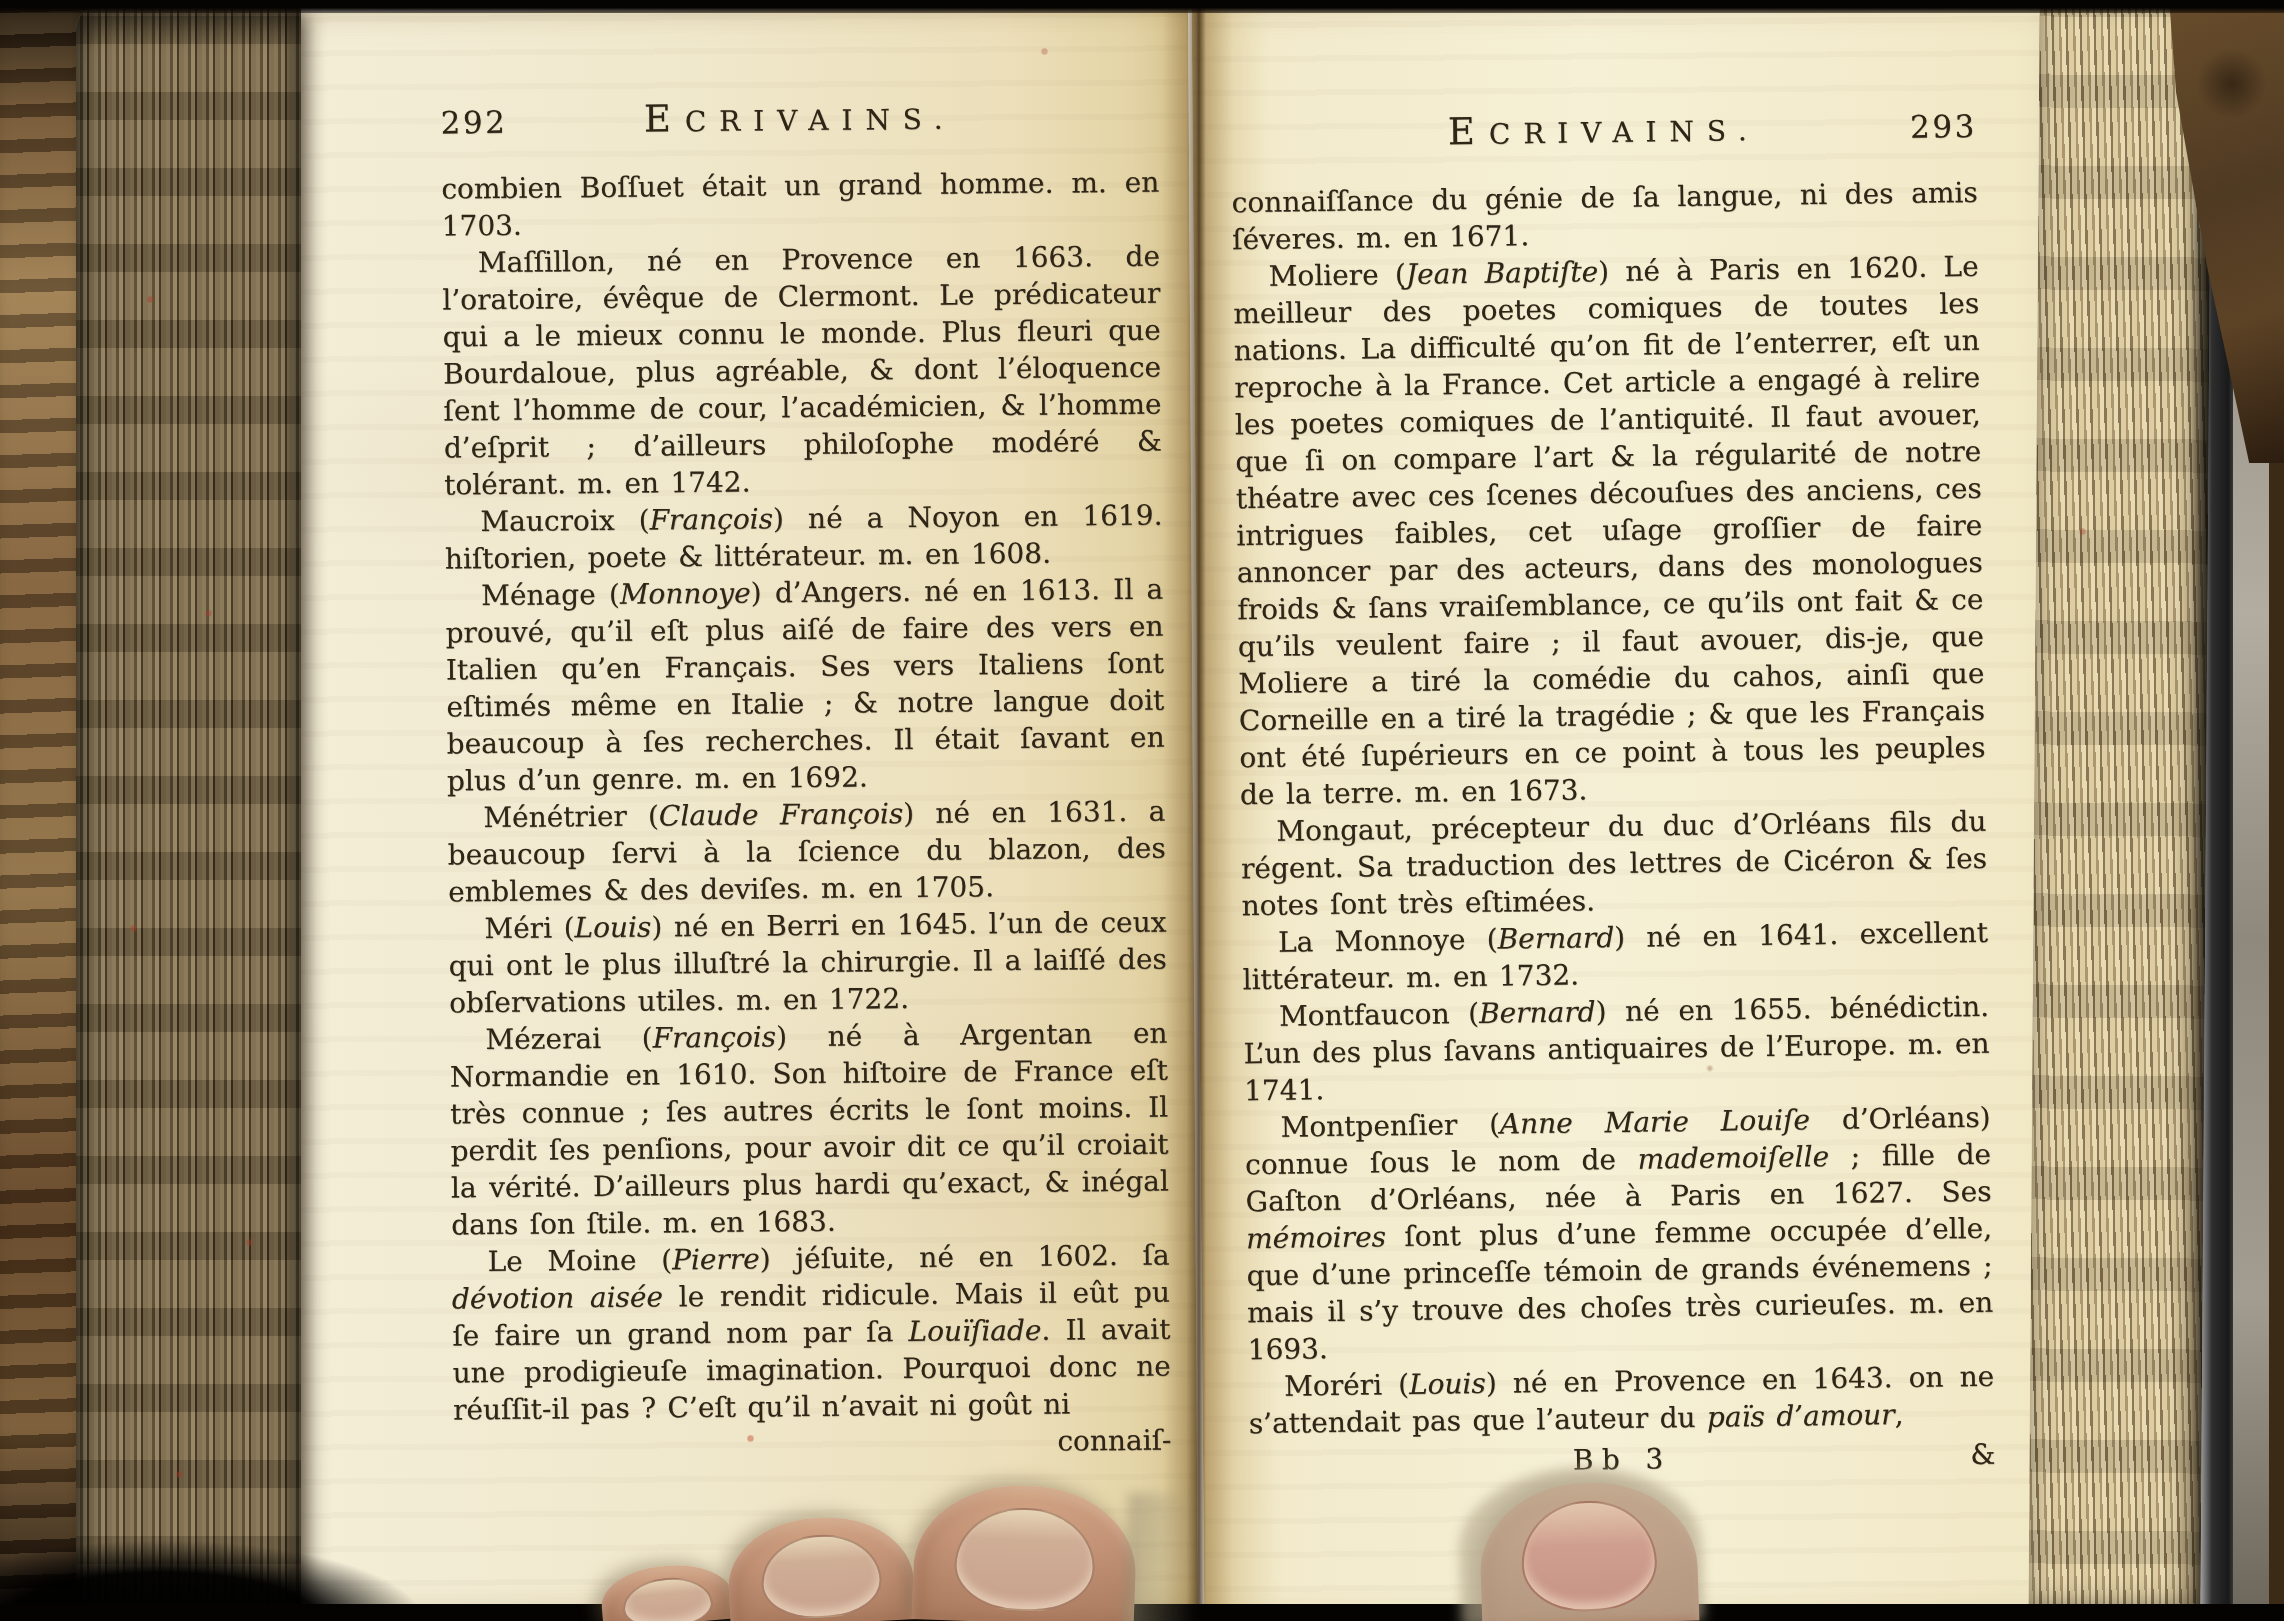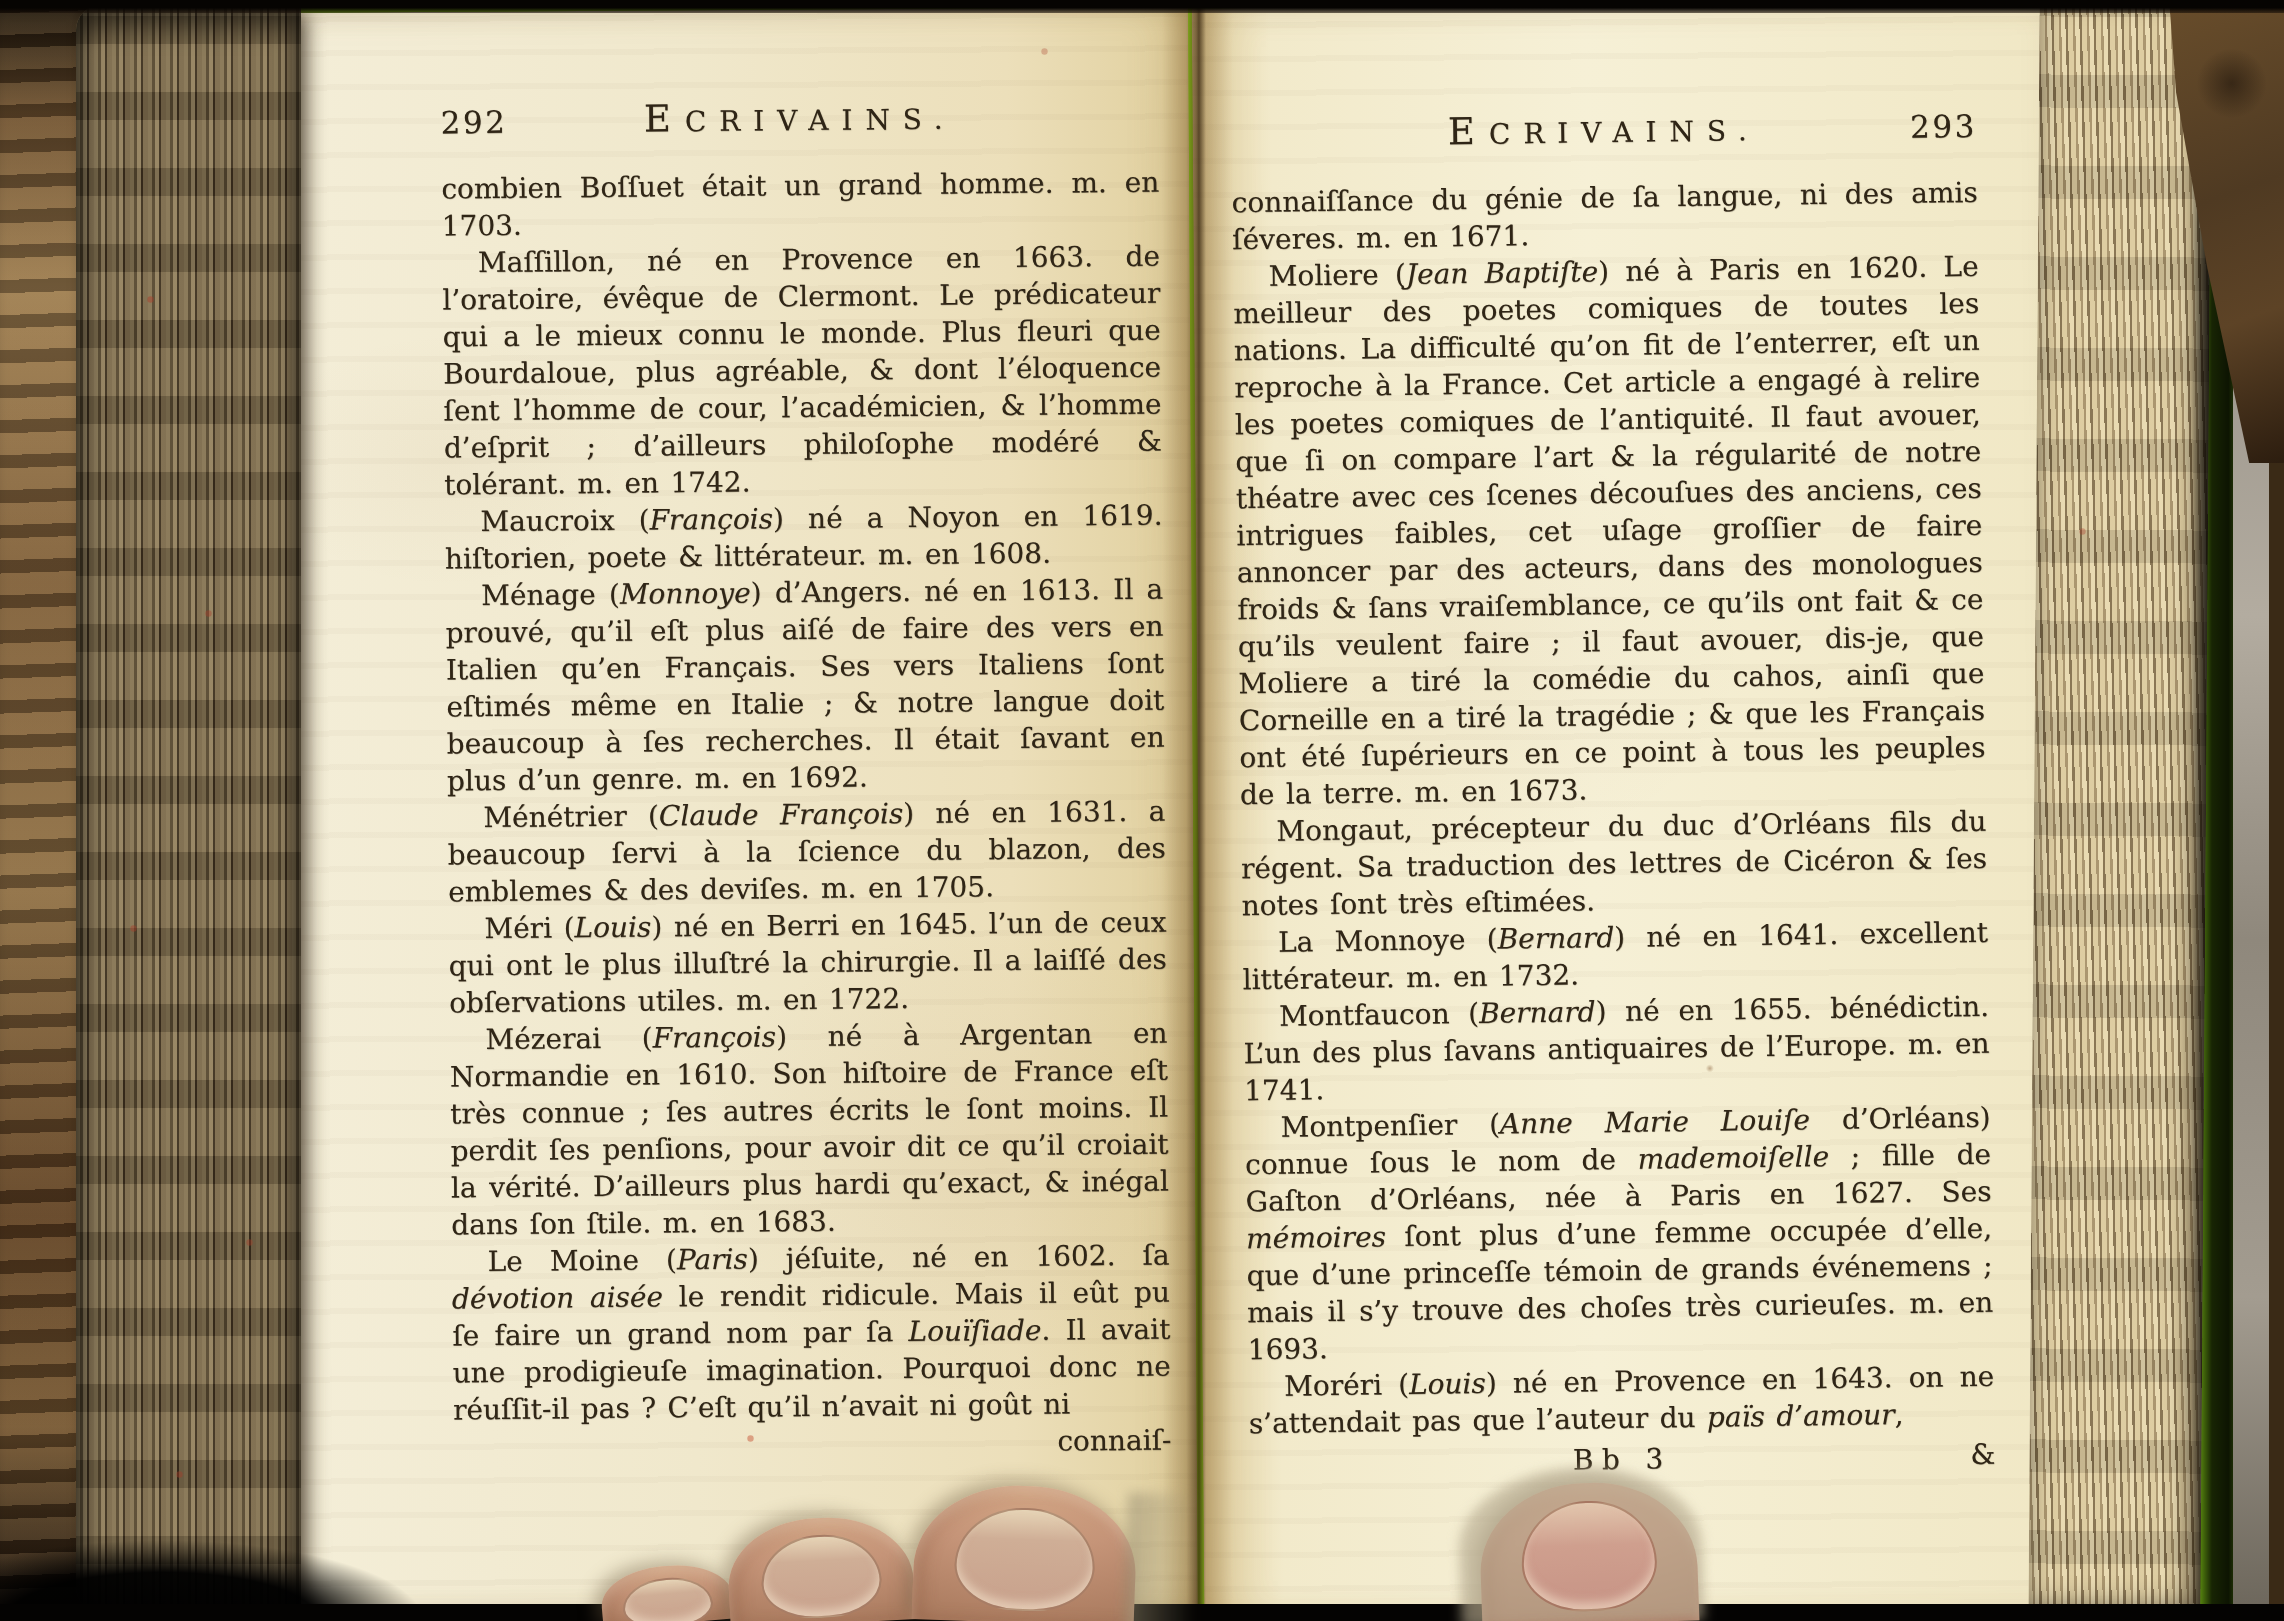--- a/index.html
+++ b/index.html
@@ -1,17 +1,17 @@
 <!DOCTYPE html>
 <html style="font-size:13.2px"><head>
 <meta charset="utf-8">
 <style>
   html,body{margin:0;padding:0;width:2284px;height:1622px;overflow:hidden;background:#070503;
             font-family:"DejaVu Serif", serif;}
-  .photo{position:absolute;inset:0;background:#84cc16;}
+  .photo{position:absolute;inset:0;background:#ffffff;}
 
   
   .cover-left{position:absolute;left:0;top:0;width:99px;height:100%;z-index:1;
     background:
       repeating-linear-gradient(178deg, rgba(0,0,0,.28) 0 13.2px, rgba(255,230,180,.10) 13.2px 35px),
       linear-gradient(180deg,#171008 0%,#6b4e2e 7%,#9a7a4e 18%,#7a5a36 36%,#8a6b42 55%,#5a3c20 75%,#70522f 88%,#120a05 100%);
     box-shadow:inset -11.6px 0 18px rgba(0,0,0,.55);}
   .fan-left{position:absolute;left:76px;top:5px;width:225px;height:1607px;z-index:4;
     border-radius:25px 3.3px 8.3px 25px;
     background:
@@ -137,21 +137,21 @@
       <span class="side end"></span>
     </div>
     <div class="paras">
         <p class="para"><span>combien Boſſuet était un grand homme. m. en 1703.</span></p>
         <p class="para indent"><span>Maſſillon, né en Provence en 1663. de l’oratoire, évêque de Clermont. Le prédicateur qui a le mieux connu le monde. Plus fleuri que Bourdaloue, plus agréable, &amp; dont l’éloquence ſent l’homme de cour, l’académicien, &amp; l’homme d’eſprit ; d’ailleurs philoſophe modéré &amp; tolérant. m. en 1742.</span></p>
         <p class="para indent"><span>Maucroix (</span><span class="it">François</span><span>) né a Noyon en 1619. hiſtorien, poete &amp; littérateur. m. en 1608.</span></p>
         <p class="para indent"><span>Ménage (</span><span class="it">Monnoye</span><span>) d’Angers. né en 1613. Il a prouvé, qu’il eſt plus aiſé de faire des vers en Italien qu’en Français. Ses vers Italiens ſont eſtimés même en Italie ; &amp; notre langue doit beaucoup à ſes recherches. Il était ſavant en plus d’un genre. m. en 1692.</span></p>
         <p class="para indent"><span>Ménétrier (</span><span class="it">Claude François</span><span>) né en 1631. a beaucoup ſervi à la ſcience du blazon, des emblemes &amp; des deviſes. m. en 1705.</span></p>
         <p class="para indent"><span>Méri (</span><span class="it">Louis</span><span>) né en Berri en 1645. l’un de ceux qui ont le plus illuſtré la chirurgie. Il a laiſſé des obſervations utiles. m. en 1722.</span></p>
         <p class="para indent"><span>Mézerai (</span><span class="it">François</span><span>) né à Argentan en Normandie en 1610. Son hiſtoire de France eſt très connue ; ſes autres écrits le ſont moins. Il perdit ſes penſions, pour avoir dit ce qu’il croiait la vérité. D’ailleurs plus hardi qu’exact, &amp; inégal dans ſon ſtile. m. en 1683.</span></p>
-        <p class="para indent"><span>Le Moine (</span><span class="it">Paris</span><span>) jéſuite, né en 1602. ſa </span><span class="it">dévotion aisée</span><span> le rendit ridicule. Mais il eût pu ſe faire un grand nom par ſa </span><span class="it">Louïſiade</span><span>. Il avait une prodigieuſe imagination. Pourquoi donc ne réuſſit-il pas ? C’eſt qu’il n’avait ni goût ni</span></p>
+        <p class="para indent"><span>Le Moine (</span><span class="it">Pierre</span><span>) jéſuite, né en 1602. ſa </span><span class="it">dévotion aisée</span><span> le rendit ridicule. Mais il eût pu ſe faire un grand nom par ſa </span><span class="it">Louïſiade</span><span>. Il avait une prodigieuſe imagination. Pourquoi donc ne réuſſit-il pas ? C’eſt qu’il n’avait ni goût ni</span></p>
       </div>
     <div class="catchword-row">
       <span>connaiſ-</span>
     </div>
   </div>
 
   <div class="textcol right">
     <div class="pagehead">
       <span class="side"></span>
       <span class="running-head">Ecrivains.</span>

